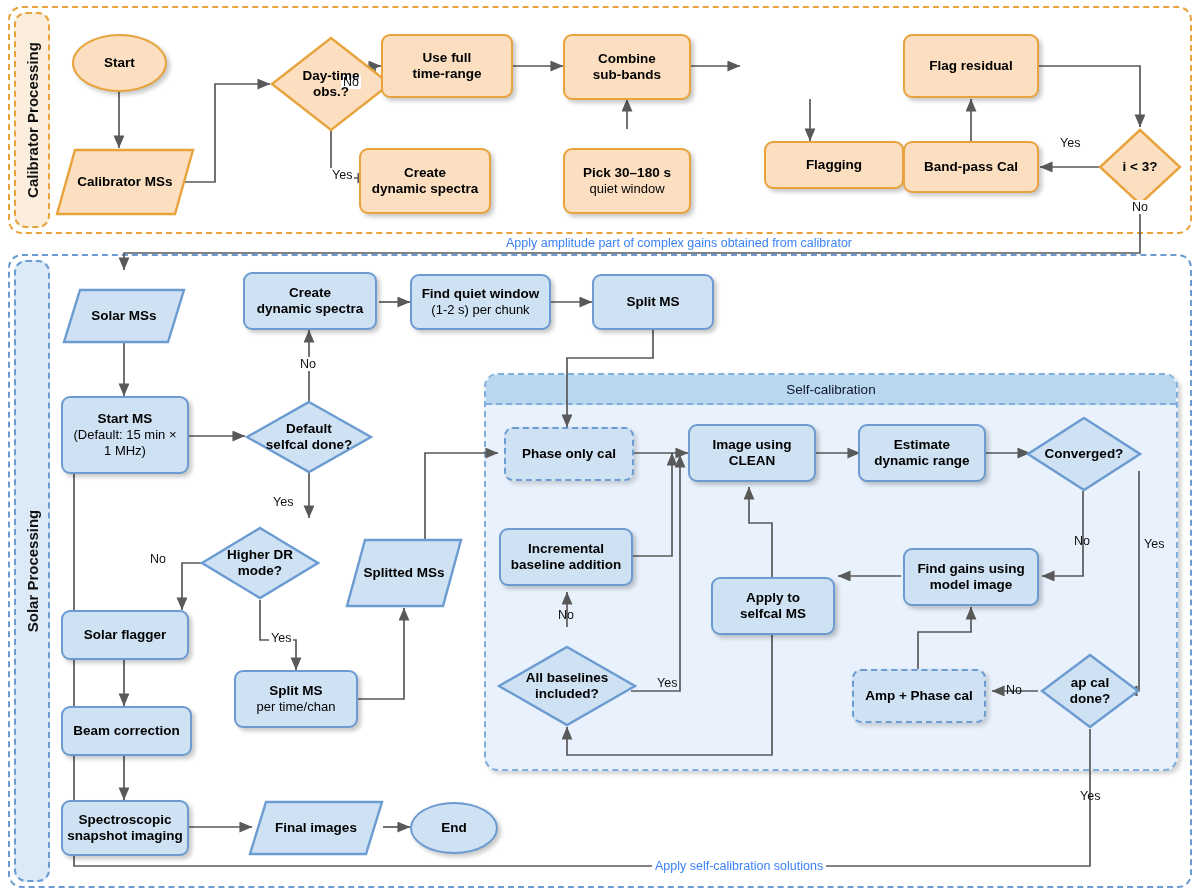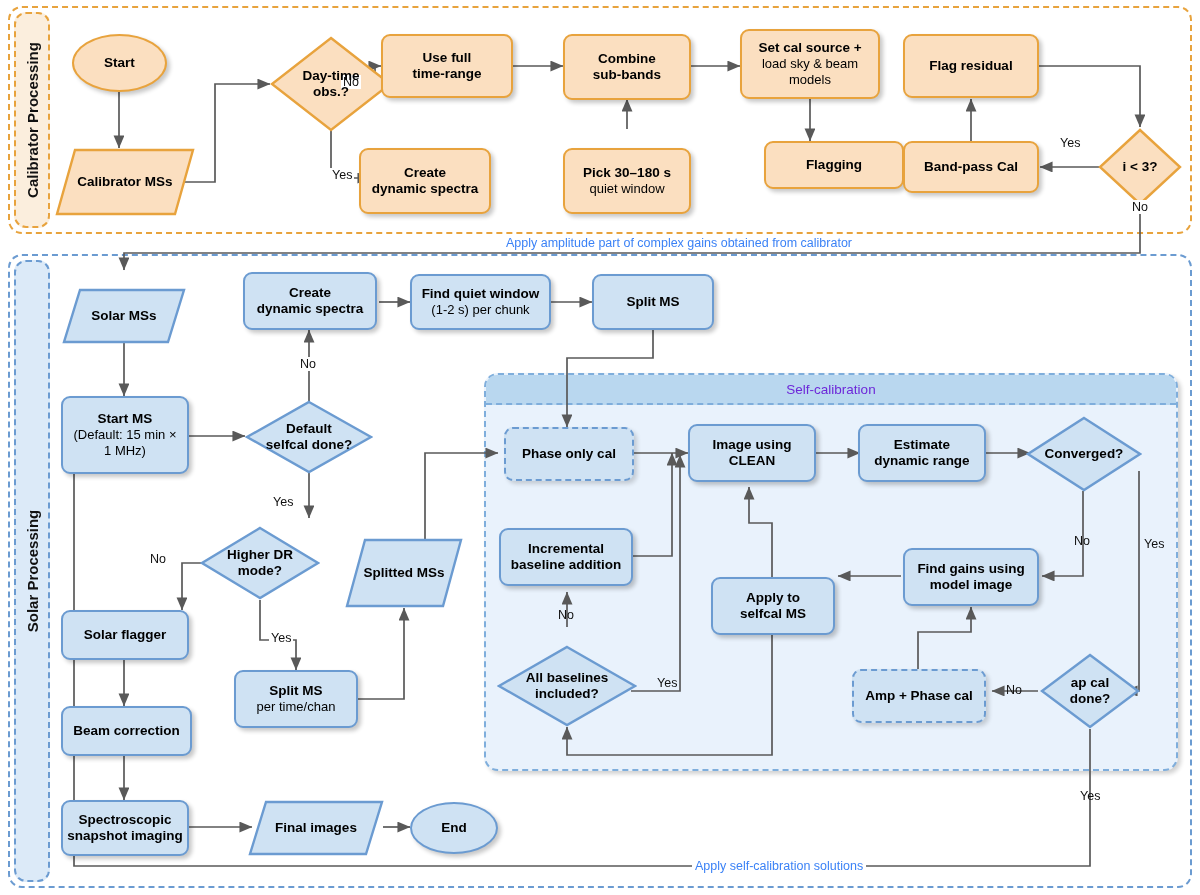--- a/index.html
+++ b/index.html
@@ -14,21 +14,21 @@
   .band{position:absolute;top:4px;bottom:4px;left:4px;width:36px;border-radius:12px;box-sizing:border-box;}
   .band.cal{background:#FBEEDD;border:2px dashed #E8A33D;}
   .band.sol{background:#DCEAF8;border:2px dashed #6B9BD1;}
   .band span{position:absolute;left:50%;top:50%;transform:translate(-50%,-50%) rotate(-90deg);
      white-space:nowrap;font-weight:bold;font-size:15px;color:#111;}
 
   
   .selfcal{position:absolute;border:2px dashed #7FAEDC;border-radius:14px;background:#E9F2FC;box-sizing:border-box;
      box-shadow:3px 3px 4px rgba(0,0,0,.18);}
   .selfcal .hdr{height:28px;background:#B9D7EF;border-bottom:2px dashed #7FAEDC;border-radius:11px 11px 0 0;
-     display:flex;align-items:center;justify-content:center;font-size:13.5px;color:#6d28d9;}
+     display:flex;align-items:center;justify-content:center;font-size:13.5px;color:#0f172a;}
 
   
   .node{position:absolute;box-sizing:border-box;display:flex;align-items:center;justify-content:center;
         text-align:center;line-height:1.18;color:#000;font-size:13.5px;}
   .node .lbl{display:block;padding:0 4px;}
   .b1{font-weight:bold;}
   .sub{font-weight:normal;font-size:13px;}
 
   .proc{border-radius:9px;box-shadow:3px 3px 4px rgba(0,0,0,.22);}
   .proc.o{background:#FBDFC0;border:2px solid #E8A33D;}
@@ -171,27 +171,20 @@
     </span>
   </div>
 
   <div class="node proc o" style="left:563px;top:148px;width:128px;height:66px;">
     <span class="lbl">
       <span class="b1">Pick 30–180 s</span><br>
       <span class="sub">quiet window</span>
     </span>
   </div>
 
-  <div class="node proc o" style="left:740px;top:29px;width:140px;height:70px;">
-    <span class="lbl">
-      <span class="b1">Set cal source +</span><br>
-      <span class="sub">load sky &amp; beam</span><br>
-      <span class="sub">models</span>
-    </span>
-  </div>
 
   <div class="node proc o" style="left:740px;top:141px;width:140px;height:48px;margin-left:24px;">
     <span class="lbl b1">Flagging</span>
   </div>
 
   <div class="node proc o" style="left:903px;top:34px;width:136px;height:64px;">
     <span class="lbl b1">Flag residual</span>
   </div>
 
   <div class="node proc o" style="left:903px;top:141px;width:136px;height:52px;">
@@ -380,15 +373,15 @@
     </span>
   </div>
 
   <div class="elabel nobg" style="left:1072px;top:534px;">No</div>
   <div class="elabel nobg" style="left:1142px;top:537px;">Yes</div>
   <div class="elabel nobg" style="left:556px;top:608px;">No</div>
   <div class="elabel nobg" style="left:655px;top:676px;">Yes</div>
   <div class="elabel nobg" style="left:1004px;top:683px;">No</div>
   <div class="elabel nobg" style="left:1078px;top:789px;">Yes</div>
 
-  <div class="annot" style="left:692px;top:859px;">Apply self-calibration solutions</div>
+  <div class="annot" style="left:652px;top:859px;">Apply self-calibration solutions</div>
 
 </div>
 
 </body></html>

